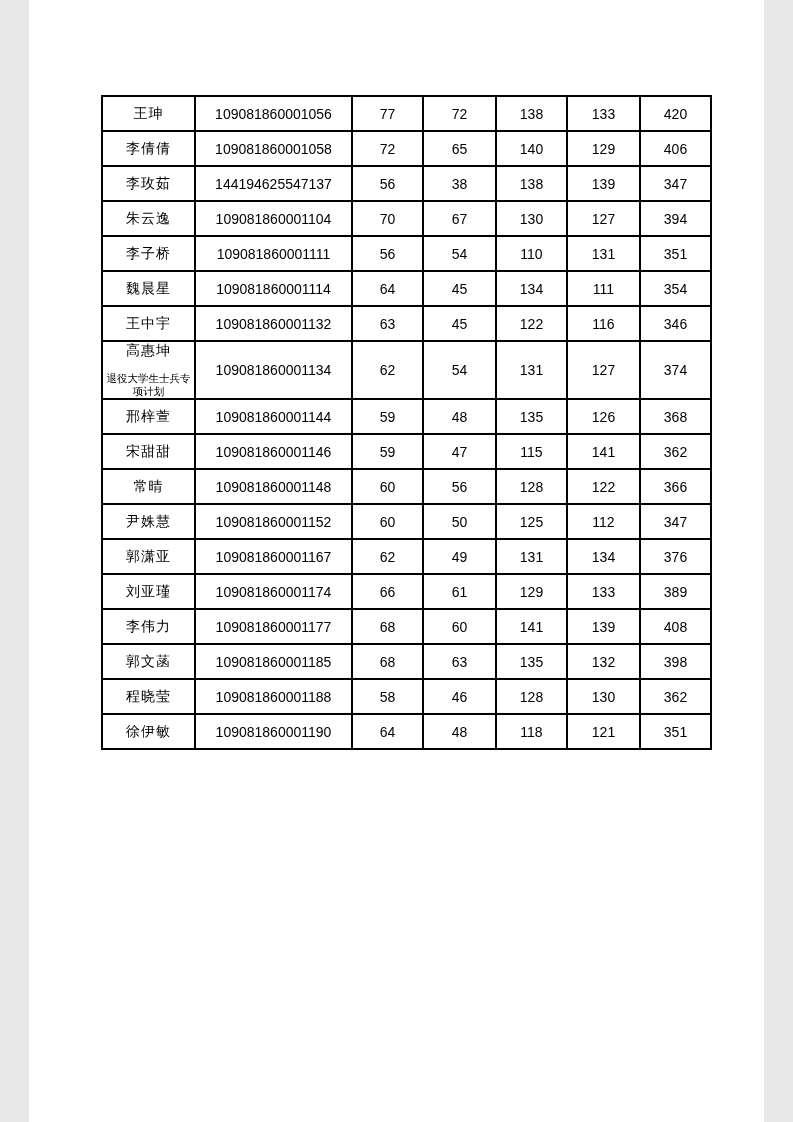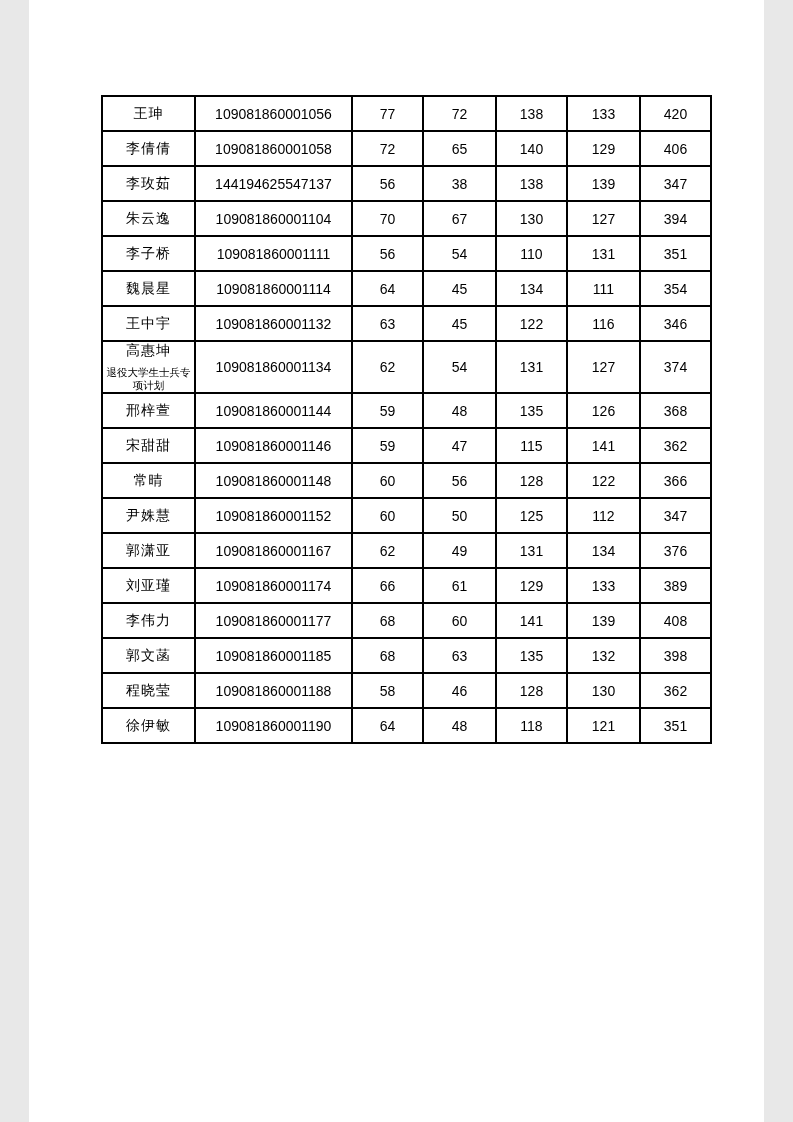--- a/index.html
+++ b/index.html
@@ -38,21 +38,21 @@
   }
   td.c-num {
     font-family: "Liberation Sans", "DejaVu Sans", sans-serif;
     font-size: 14px;
   }
   td.c-name .nm { line-height: 18px; }
   td.c-name .note {
     font-size: 10.5px;
     line-height: 13px;
     letter-spacing: 0;
-    margin-top: 6px;
+    margin-top: 12px;
   }
 </style>
 </head>
 <body>
 
 <div class="page">
   <table class="score-table">
     <colgroup>
       <col style="width:93px">
       <col style="width:157px">

